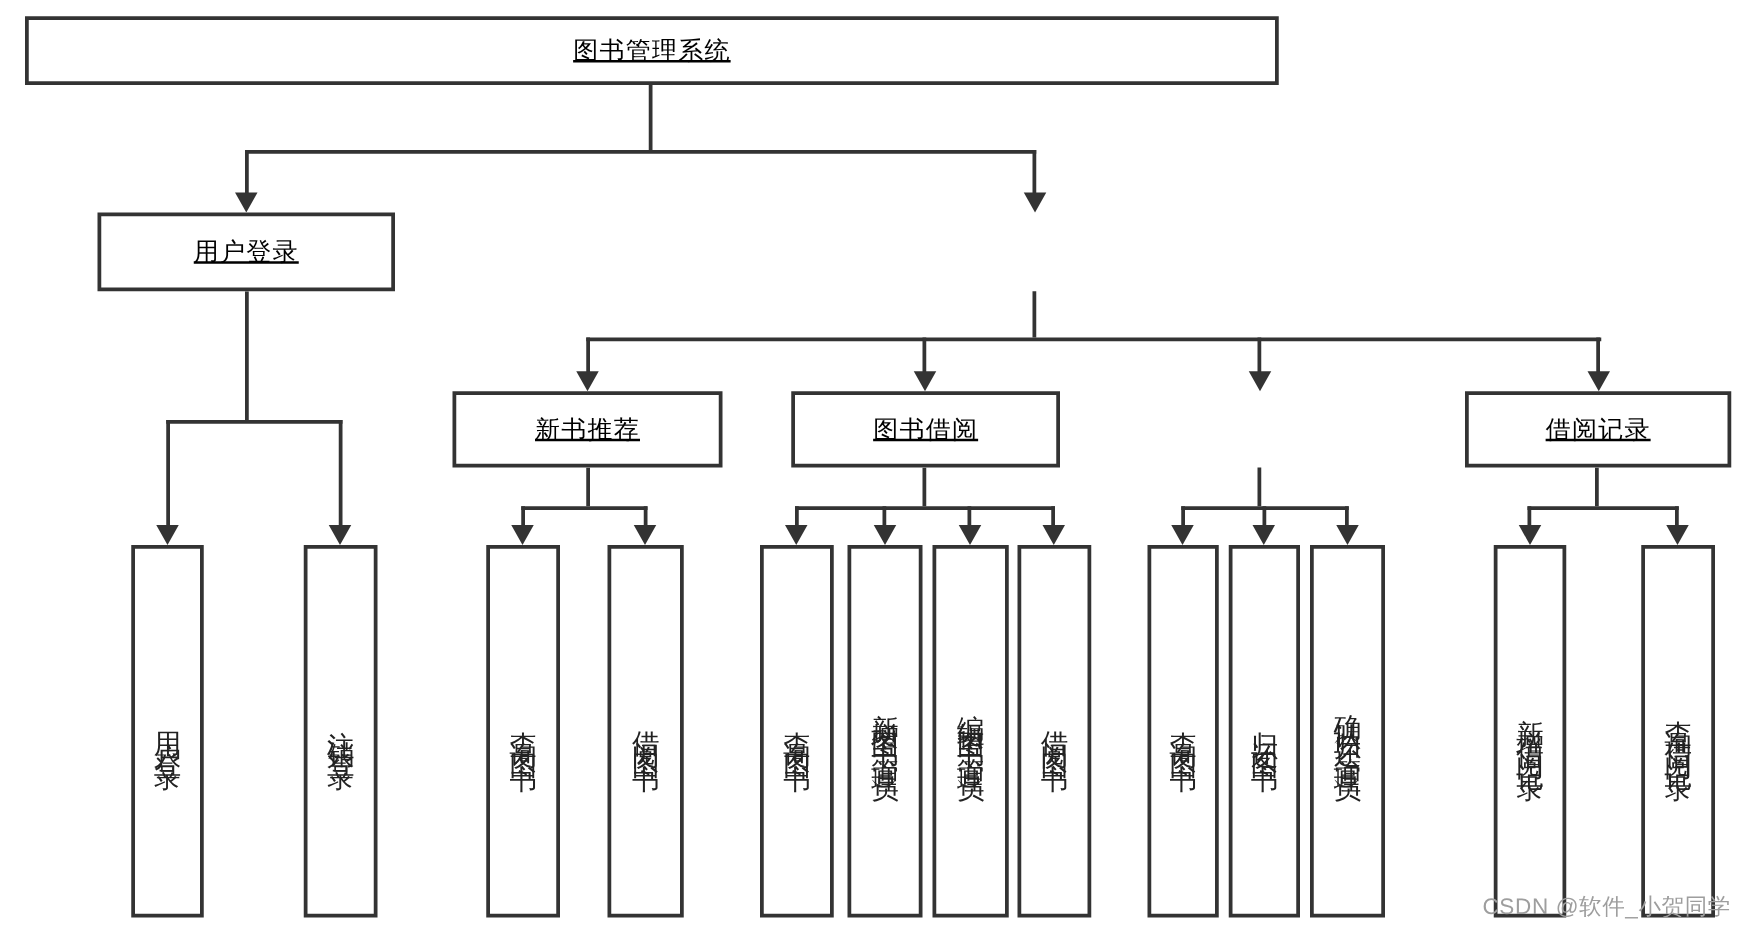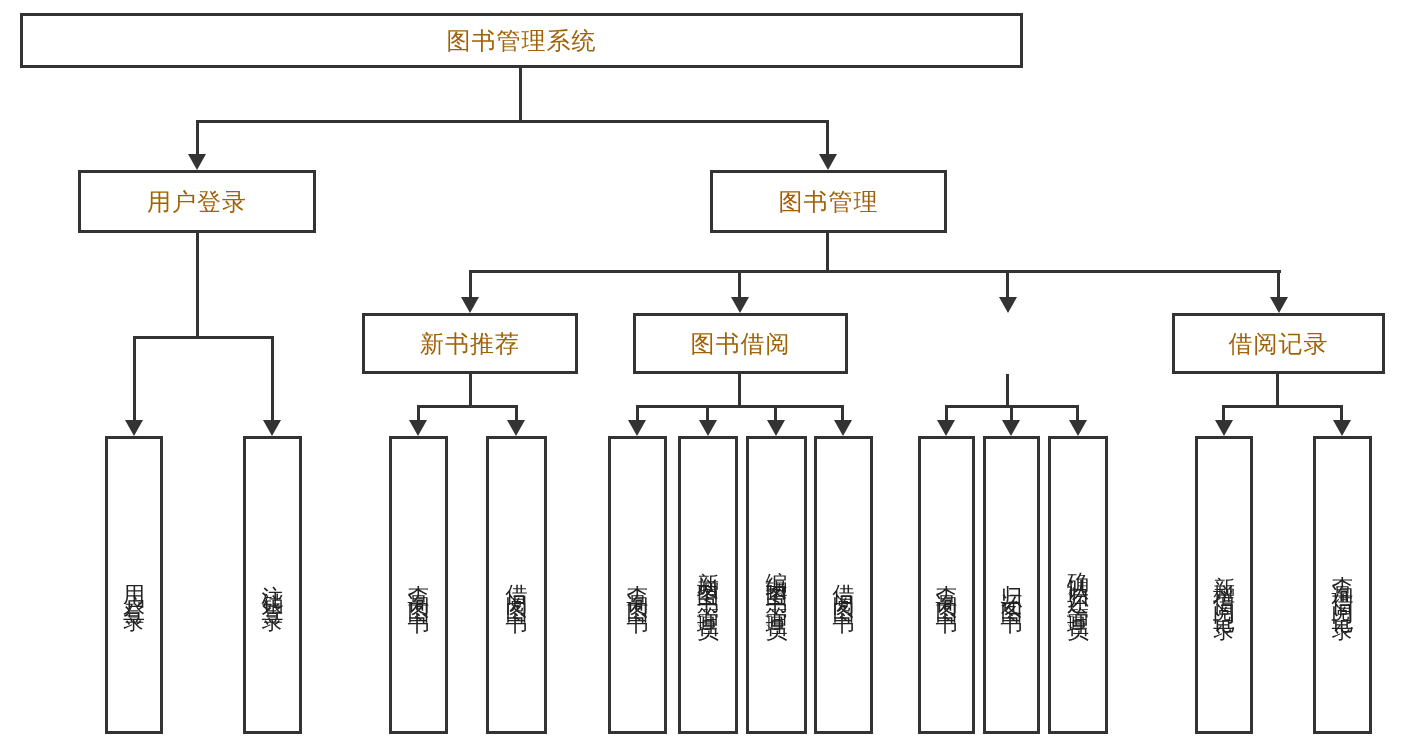--- a/index.html
+++ b/index.html
@@ -4,21 +4,21 @@
 <style>
   html,body{margin:0;padding:0;background:#ffffff;}
   .stage{
     position:relative;width:1405px;height:747px;background:#ffffff;overflow:hidden;
     font-family:"Liberation Sans","DejaVu Sans",sans-serif;color:#222;
   }
   
   .box{
     position:absolute;box-sizing:border-box;border:3px solid #333333;background:#ffffff;
     display:flex;align-items:center;justify-content:center;z-index:2;
-    font-size:24px;letter-spacing:1px;color:#a16207;
+    font-size:20px;letter-spacing:1px;color:#000000;text-decoration:underline;
   }
   
   .vbox{
     position:absolute;box-sizing:border-box;border:3px solid #333333;background:#ffffff;
     display:flex;align-items:center;justify-content:center;z-index:2;
     top:436px;height:298px;color:#222;
   }
   .vbox span{
     writing-mode:vertical-rl;text-orientation:mixed;
     font-size:22px;line-height:1;letter-spacing:9px;
@@ -48,23 +48,20 @@
 
   <div class="vline" style="left:519px;top:68px;height:52px"></div>
   <div class="hline" style="left:196px;top:120px;width:633px"></div>
   <div class="vline" style="left:196px;top:120px;height:36px"></div>
   <div class="vline" style="left:826px;top:120px;height:36px"></div>
   <div class="arrow" style="left:188px;top:154px"></div>
   <div class="arrow" style="left:819px;top:154px"></div>
 
   <div class="box" style="left:78px;top:170px;width:238px;height:63px">
     <span>用户登录</span>
-  </div>
-  <div class="box" style="left:710px;top:170px;width:237px;height:63px">
-    <span>图书管理</span>
   </div>
 
   <div class="vline" style="left:196px;top:233px;height:103px"></div>
   <div class="hline" style="left:133px;top:336px;width:141px"></div>
   <div class="vline" style="left:133px;top:336px;height:84px"></div>
   <div class="vline" style="left:271px;top:336px;height:84px"></div>
   <div class="arrow" style="left:125px;top:420px"></div>
   <div class="arrow" style="left:263px;top:420px"></div>
 
   <div class="vline" style="left:826px;top:233px;height:37px"></div>
@@ -159,14 +156,15 @@
     <span>确认归还（管理员）</span>
   </div>
 
   <div class="vbox" style="left:1195px;width:58px">
     <span>新增借阅记录</span>
   </div>
   <div class="vbox" style="left:1313px;width:59px">
     <span>查询借阅记录</span>
   </div>
 
+  <div class="watermark">CSDN @软件_小贺同学</div>
 
 </div>
 
 </body></html>

